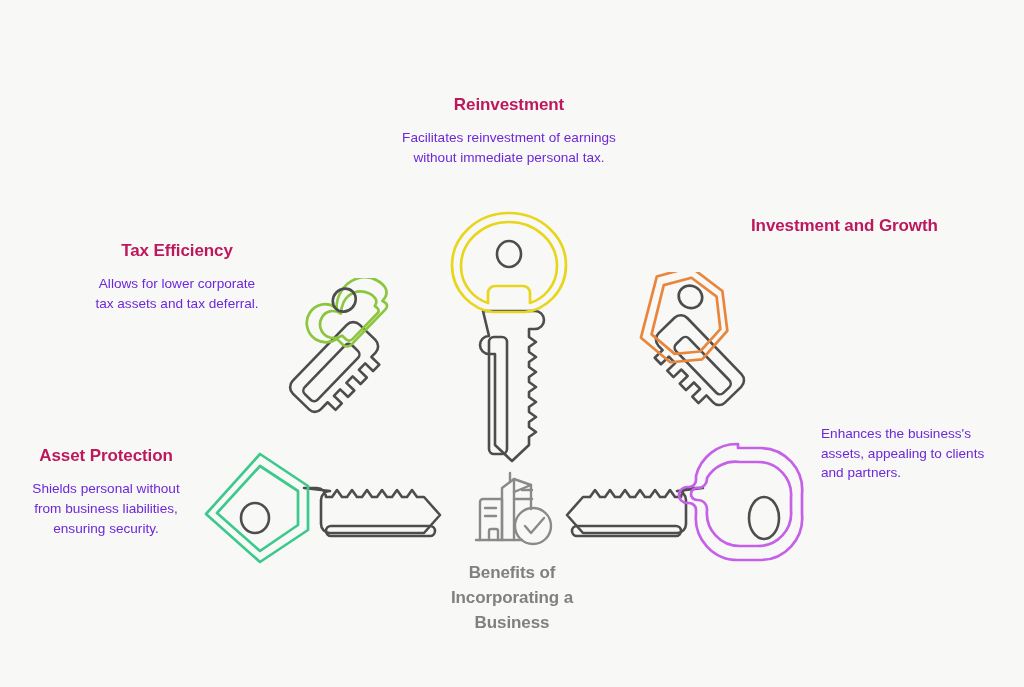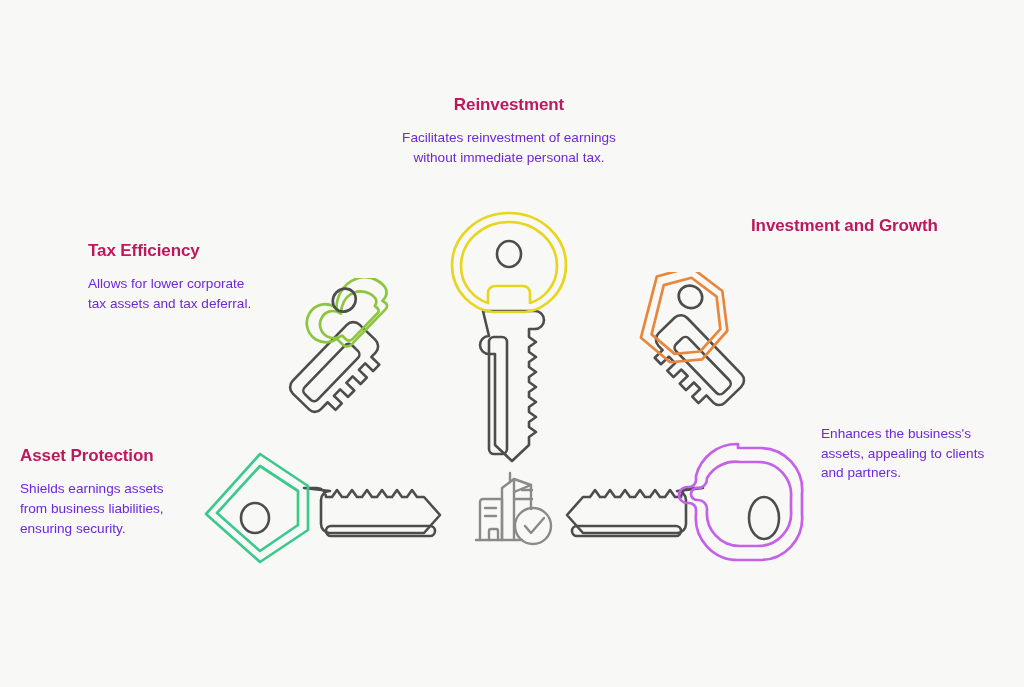--- a/index.html
+++ b/index.html
@@ -34,21 +34,21 @@
     margin: 0 0 11px 0;
     letter-spacing: -0.1px;
   }
   .label .desc {
     font-size: 13.6px;
     font-weight: normal;
     color: #6d28d9;
     line-height: 1.45;
     margin: 0;
   }
-  .label.align-right { text-align: left; }
+  .label.align-right { text-align: center; }
   .label.align-left  { text-align: left;  }
   .label.align-center{ text-align: center;}
 
   
   #label-reinvestment        { left: 398px; top: 92px;  width: 222px; }
   #label-tax-efficiency      { left: 88px;  top: 238px; width: 178px; }
   #label-investment-growth   { left: 751px; top: 213px; width: 190px; }
   #label-asset-protection    { left: 20px;  top: 443px; width: 172px; }
   #label-professional-image  { left: 821px; top: 424px; width: 188px; }
 
@@ -97,21 +97,21 @@
     <p class="title">Tax Efficiency</p>
     <p class="desc">Allows for lower corporate tax assets and tax deferral.</p>
   </div>
 
   <div class="label align-left" id="label-investment-growth">
     <p class="title">Investment and Growth</p>
   </div>
 
   <div class="label align-right" id="label-asset-protection">
     <p class="title">Asset Protection</p>
-    <p class="desc">Shields earnings assets from business liabilities, ensuring security.</p>
+    <p class="desc">Shields personal without from business liabilities, ensuring security.</p>
   </div>
 
   <div class="label align-left" id="label-professional-image">
     <p class="desc">Enhances the business's assets, appealing to clients and partners.</p>
   </div>
 
   <div class="key" id="key-green">
     <svg width="230" height="210" viewBox="0 0 230 210" fill="none" xmlns="http://www.w3.org/2000/svg">
       <g transform="rotate(44 78 68)">
 
@@ -254,15 +254,16 @@
         <path d="M40 12 v-9"></path>
         <path d="M44 9 l 17 6 l -17 7"></path>
         <path d="M44 29 h18"></path>
         <path d="M52 20 h10"></path>
         <path d="M61 15 v24"></path>
 
         <circle cx="63" cy="56" r="18"></circle>
         <path d="M55 56 l 6 7 l 13 -15"></path>
       </g>
     </svg>
+    <p class="hub-title">Benefits of Incorporating a Business</p>
   </div>
 
 </div>
 
 </body></html>

